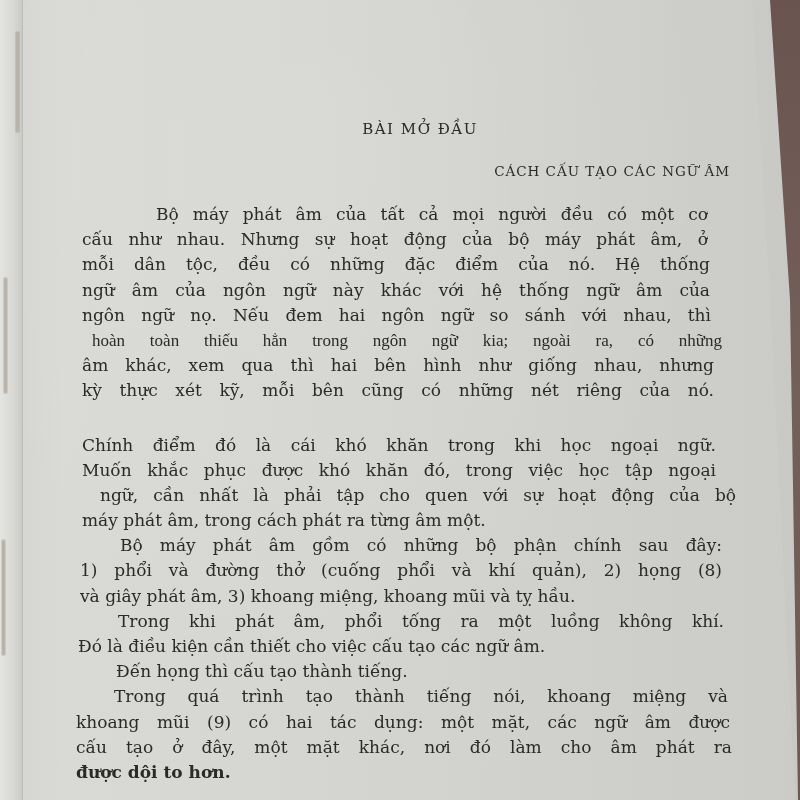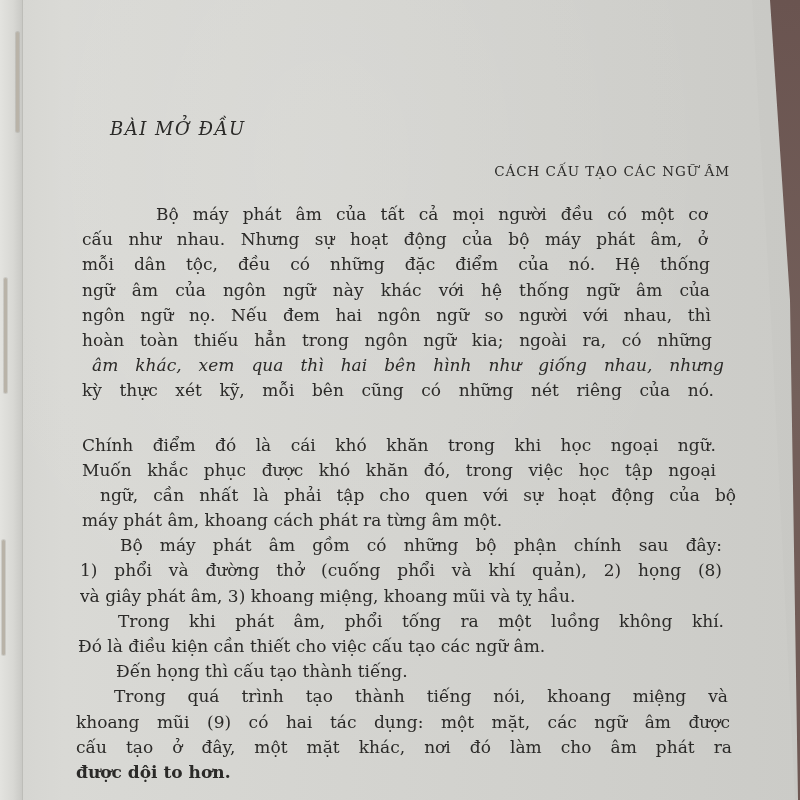--- a/index.html
+++ b/index.html
@@ -61,26 +61,25 @@
 
     .text-block {
       position: absolute;
       left: 80px;
       top: 118px;
       width: 650px;
       font-family: "DejaVu Serif", "Liberation Serif", serif;
       color: #2b2a28;
     }
     .title {
-      text-align: left;
-      font-size: 18px;
+      text-align: center;
+      font-size: 15px;
       letter-spacing: 1.5px;
       margin: 0 0 0 30px;
       line-height: 22px;
-      font-style: italic;
     }
     .subtitle {
       text-align: right;
       font-size: 13.5px;
       letter-spacing: 1px;
       margin: 22px 0 0 30px;
       line-height: 18px;
     }
     .body {
       margin-top: 22px;
@@ -122,42 +121,42 @@
         <span class="l-row">
           <span class="line" style="margin-left: 2px; width: 626px; white-space: normal; height: 25.2px; overflow: hidden;">cấu như nhau. Nhưng sự hoạt động của bộ máy phát âm, ở</span>
         </span>
         <span class="l-row">
           <span class="line" style="margin-left: 2px; width: 628px; white-space: normal; height: 25.2px; overflow: hidden;">mỗi dân tộc, đều có những đặc điểm của nó. Hệ thống</span>
         </span>
         <span class="l-row">
           <span class="line" style="margin-left: 2px; width: 628px; white-space: normal; height: 25.2px; overflow: hidden;">ngữ âm của ngôn ngữ này khác với hệ thống ngữ âm của</span>
         </span>
         <span class="l-row">
-          <span class="line" style="margin-left: 2px; width: 629px; white-space: normal; height: 25.2px; overflow: hidden;">ngôn ngữ nọ. Nếu đem hai ngôn ngữ so người với nhau, thì</span>
+          <span class="line" style="margin-left: 2px; width: 629px; white-space: normal; height: 25.2px; overflow: hidden;">ngôn ngữ nọ. Nếu đem hai ngôn ngữ so sánh với nhau, thì</span>
         </span>
         <span class="l-row">
-          <span class="line" style="margin-left: 2px; width: 630px; white-space: normal; height: 25.2px; overflow: hidden;">hoàn toàn thiếu hẳn trong ngôn ngữ kia; ngoài ra, có những</span>
+          <span class="line" style="margin-left: 12px; width: 630px; white-space: normal; height: 25.2px; overflow: hidden; font-family: Liberation Serif, serif;">hoàn toàn thiếu hẳn trong ngôn ngữ kia; ngoài ra, có những</span>
         </span>
         <span class="l-row">
-          <span class="line" style="margin-left: 12px; width: 632px; white-space: normal; height: 25.2px; overflow: hidden; font-style: italic;">âm khác, xem qua thì hai bên hình như giống nhau, nhưng</span>
+          <span class="line" style="margin-left: 2px; width: 632px; white-space: normal; height: 25.2px; overflow: hidden;">âm khác, xem qua thì hai bên hình như giống nhau, nhưng</span>
         </span>
         <span class="l-row">
           <span class="line" style="margin-left: 2px; width: 632px; white-space: normal; height: 25.2px; overflow: hidden;">kỳ thực xét kỹ, mỗi bên cũng có những nét riêng của nó.</span>
         </span>
         <span class="l-row">
           <span class="line" style="margin-left: 2px; width: 634px; white-space: normal; height: 25.2px; overflow: hidden; margin-top: 29px;">Chính điểm đó là cái khó khăn trong khi học ngoại ngữ.</span>
         </span>
         <span class="l-row">
           <span class="line" style="margin-left: 2px; width: 634px; white-space: normal; height: 25.2px; overflow: hidden;">Muốn khắc phục được khó khăn đó, trong việc học tập ngoại</span>
         </span>
         <span class="l-row">
           <span class="line" style="margin-left: 20px; width: 636px; white-space: normal; height: 25.2px; overflow: hidden;">ngữ, cần nhất là phải tập cho quen với sự hoạt động của bộ</span>
         </span>
         <span class="l-row">
-          <span class="line last" style="margin-left: 2px; width: 636px; white-space: normal; height: 25.2px; overflow: hidden;">máy phát âm, khoang cách phát ra từng âm một.</span>
+          <span class="line last" style="margin-left: 2px; width: 636px; white-space: normal; height: 25.2px; overflow: hidden;">máy phát âm, trong cách phát ra từng âm một.</span>
         </span>
         <span class="l-row">
           <span class="line" style="margin-left: 40px; width: 602px; white-space: normal; height: 25.2px; overflow: hidden;">Bộ máy phát âm gồm có những bộ phận chính sau đây:</span>
         </span>
         <span class="l-row">
           <span class="line" style="margin-left: 0px; width: 642px; white-space: normal; height: 25.2px; overflow: hidden;">1) phổi và đường thở (cuống phổi và khí quản), 2) họng (8)</span>
         </span>
         <span class="l-row">
           <span class="line last" style="margin-left: 0px; width: 642px; white-space: normal; height: 25.2px; overflow: hidden;">và giây phát âm, 3) khoang miệng, khoang mũi và tỵ hầu.</span>
         </span>

